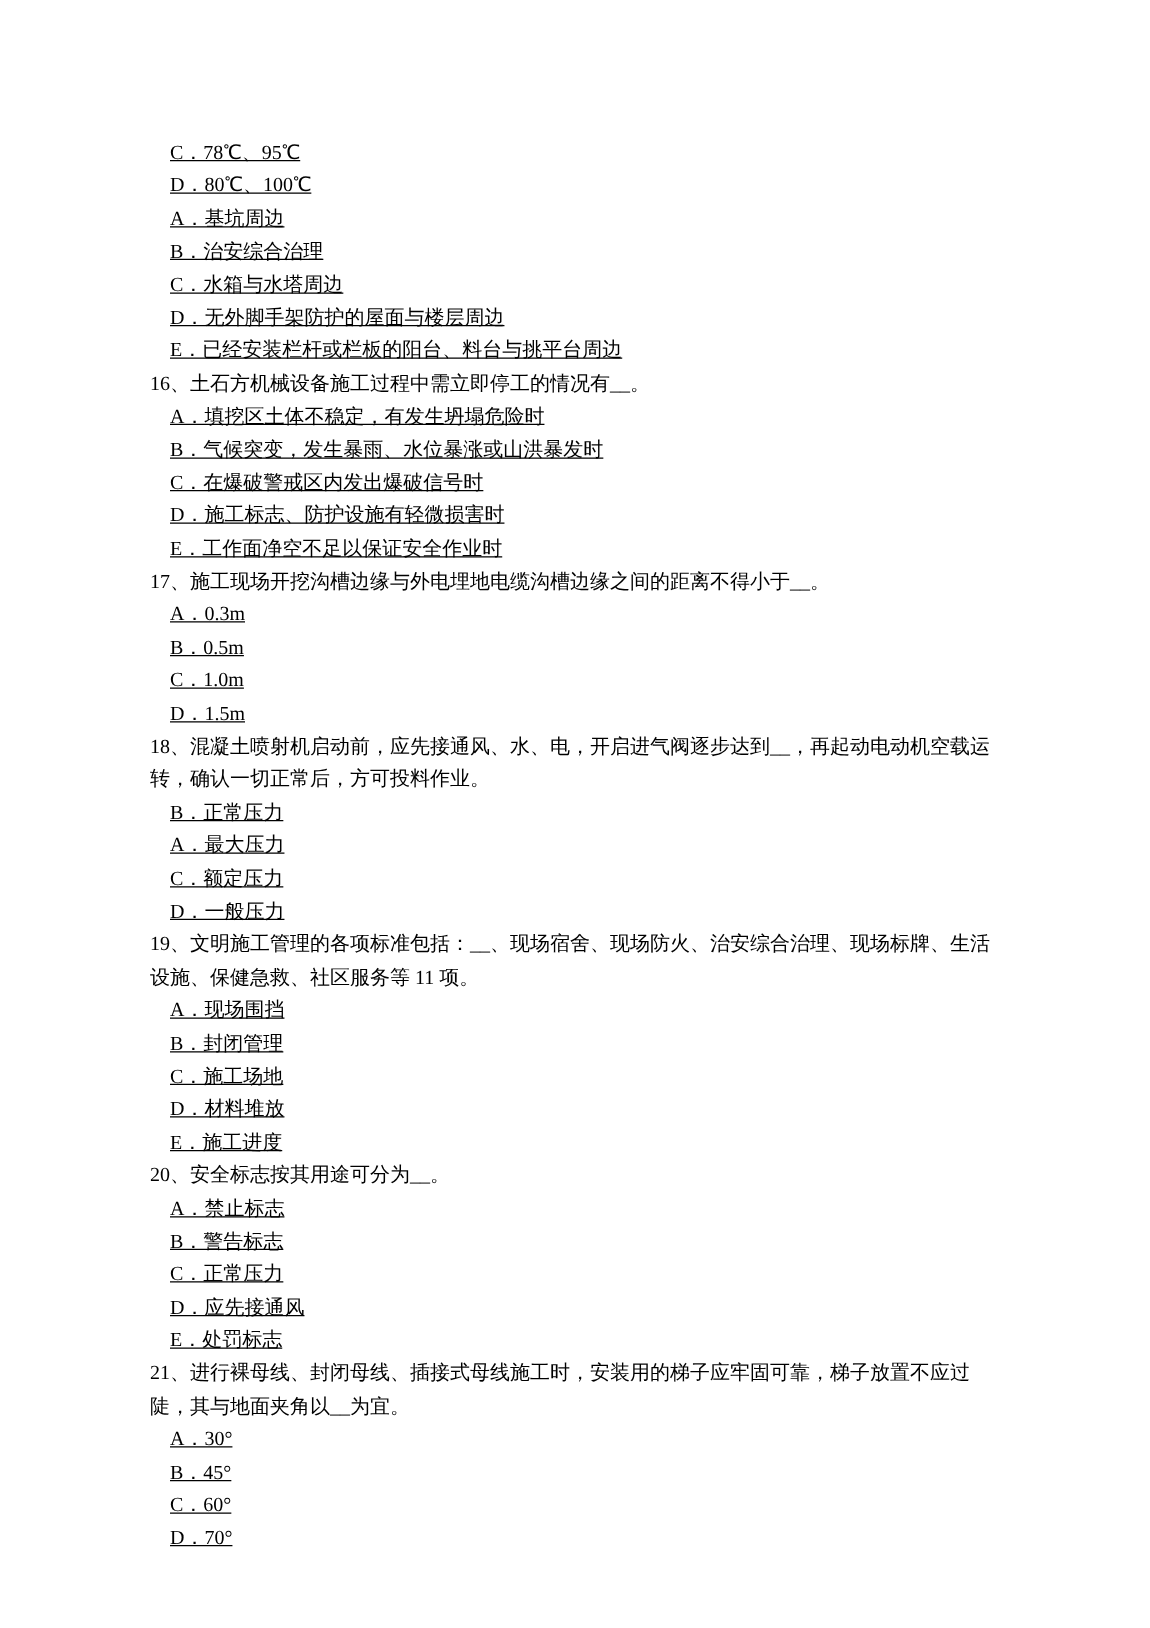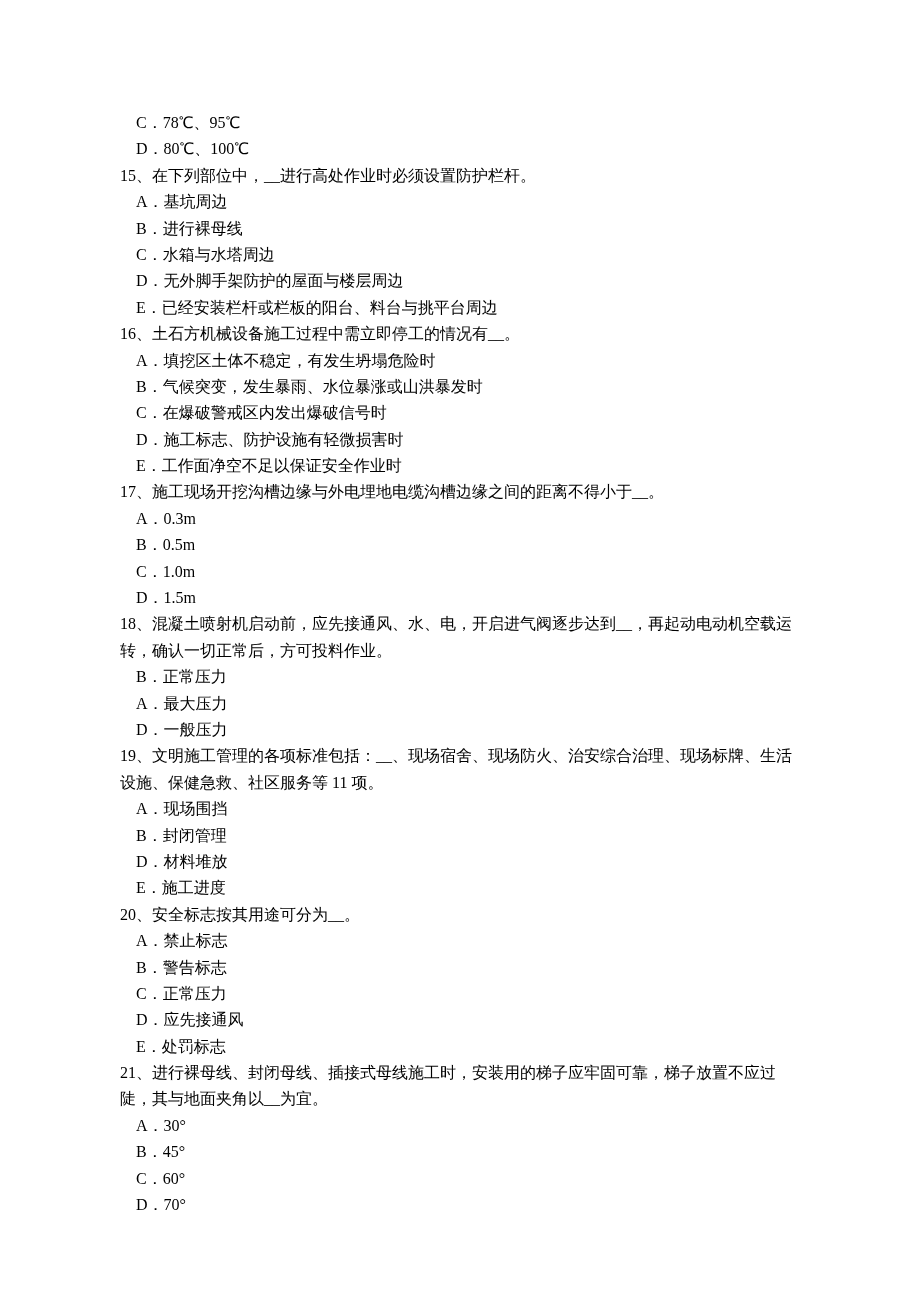--- a/index.html
+++ b/index.html
@@ -15,55 +15,57 @@
     width: 920px;
     min-height: 1302px;
     padding: 110px 120px 60px 120px;
     box-sizing: border-box;
   }
   .line {
     white-space: pre-wrap;
   }
   .option {
     padding-left: 1em;
+    text-decoration: underline;
   }
   .question {
     padding-left: 0;
   }
 </style>
 </head>
 <body>
 
 <div class="page" id="page-root">
     <div class="line option">C．78℃、95℃</div>
     <div class="line option">D．80℃、100℃</div>
-    <div class="line question">15、在下列部位中，__进行高处作业时必须设置防护栏杆。</div>
     <div class="line option">A．基坑周边</div>
-    <div class="line option">B．进行裸母线</div>
+    <div class="line option">B．治安综合治理</div>
     <div class="line option">C．水箱与水塔周边</div>
     <div class="line option">D．无外脚手架防护的屋面与楼层周边</div>
     <div class="line option">E．已经安装栏杆或栏板的阳台、料台与挑平台周边</div>
     <div class="line question">16、土石方机械设备施工过程中需立即停工的情况有__。</div>
     <div class="line option">A．填挖区土体不稳定，有发生坍塌危险时</div>
     <div class="line option">B．气候突变，发生暴雨、水位暴涨或山洪暴发时</div>
     <div class="line option">C．在爆破警戒区内发出爆破信号时</div>
     <div class="line option">D．施工标志、防护设施有轻微损害时</div>
     <div class="line option">E．工作面净空不足以保证安全作业时</div>
     <div class="line question">17、施工现场开挖沟槽边缘与外电埋地电缆沟槽边缘之间的距离不得小于__。</div>
     <div class="line option">A．0.3m</div>
     <div class="line option">B．0.5m</div>
     <div class="line option">C．1.0m</div>
     <div class="line option">D．1.5m</div>
     <div class="line question">18、混凝土喷射机启动前，应先接通风、水、电，开启进气阀逐步达到__，再起动电动机空载运转，确认一切正常后，方可投料作业。</div>
     <div class="line option">B．正常压力</div>
     <div class="line option">A．最大压力</div>
+    <div class="line option">C．额定压力</div>
     <div class="line option">D．一般压力</div>
     <div class="line question">19、文明施工管理的各项标准包括：__、现场宿舍、现场防火、治安综合治理、现场标牌、生活设施、保健急救、社区服务等 11 项。</div>
     <div class="line option">A．现场围挡</div>
     <div class="line option">B．封闭管理</div>
+    <div class="line option">C．施工场地</div>
     <div class="line option">D．材料堆放</div>
     <div class="line option">E．施工进度</div>
     <div class="line question">20、安全标志按其用途可分为__。</div>
     <div class="line option">A．禁止标志</div>
     <div class="line option">B．警告标志</div>
     <div class="line option">C．正常压力</div>
     <div class="line option">D．应先接通风</div>
     <div class="line option">E．处罚标志</div>
     <div class="line question">21、进行裸母线、封闭母线、插接式母线施工时，安装用的梯子应牢固可靠，梯子放置不应过陡，其与地面夹角以__为宜。</div>
     <div class="line option">A．30°</div>

